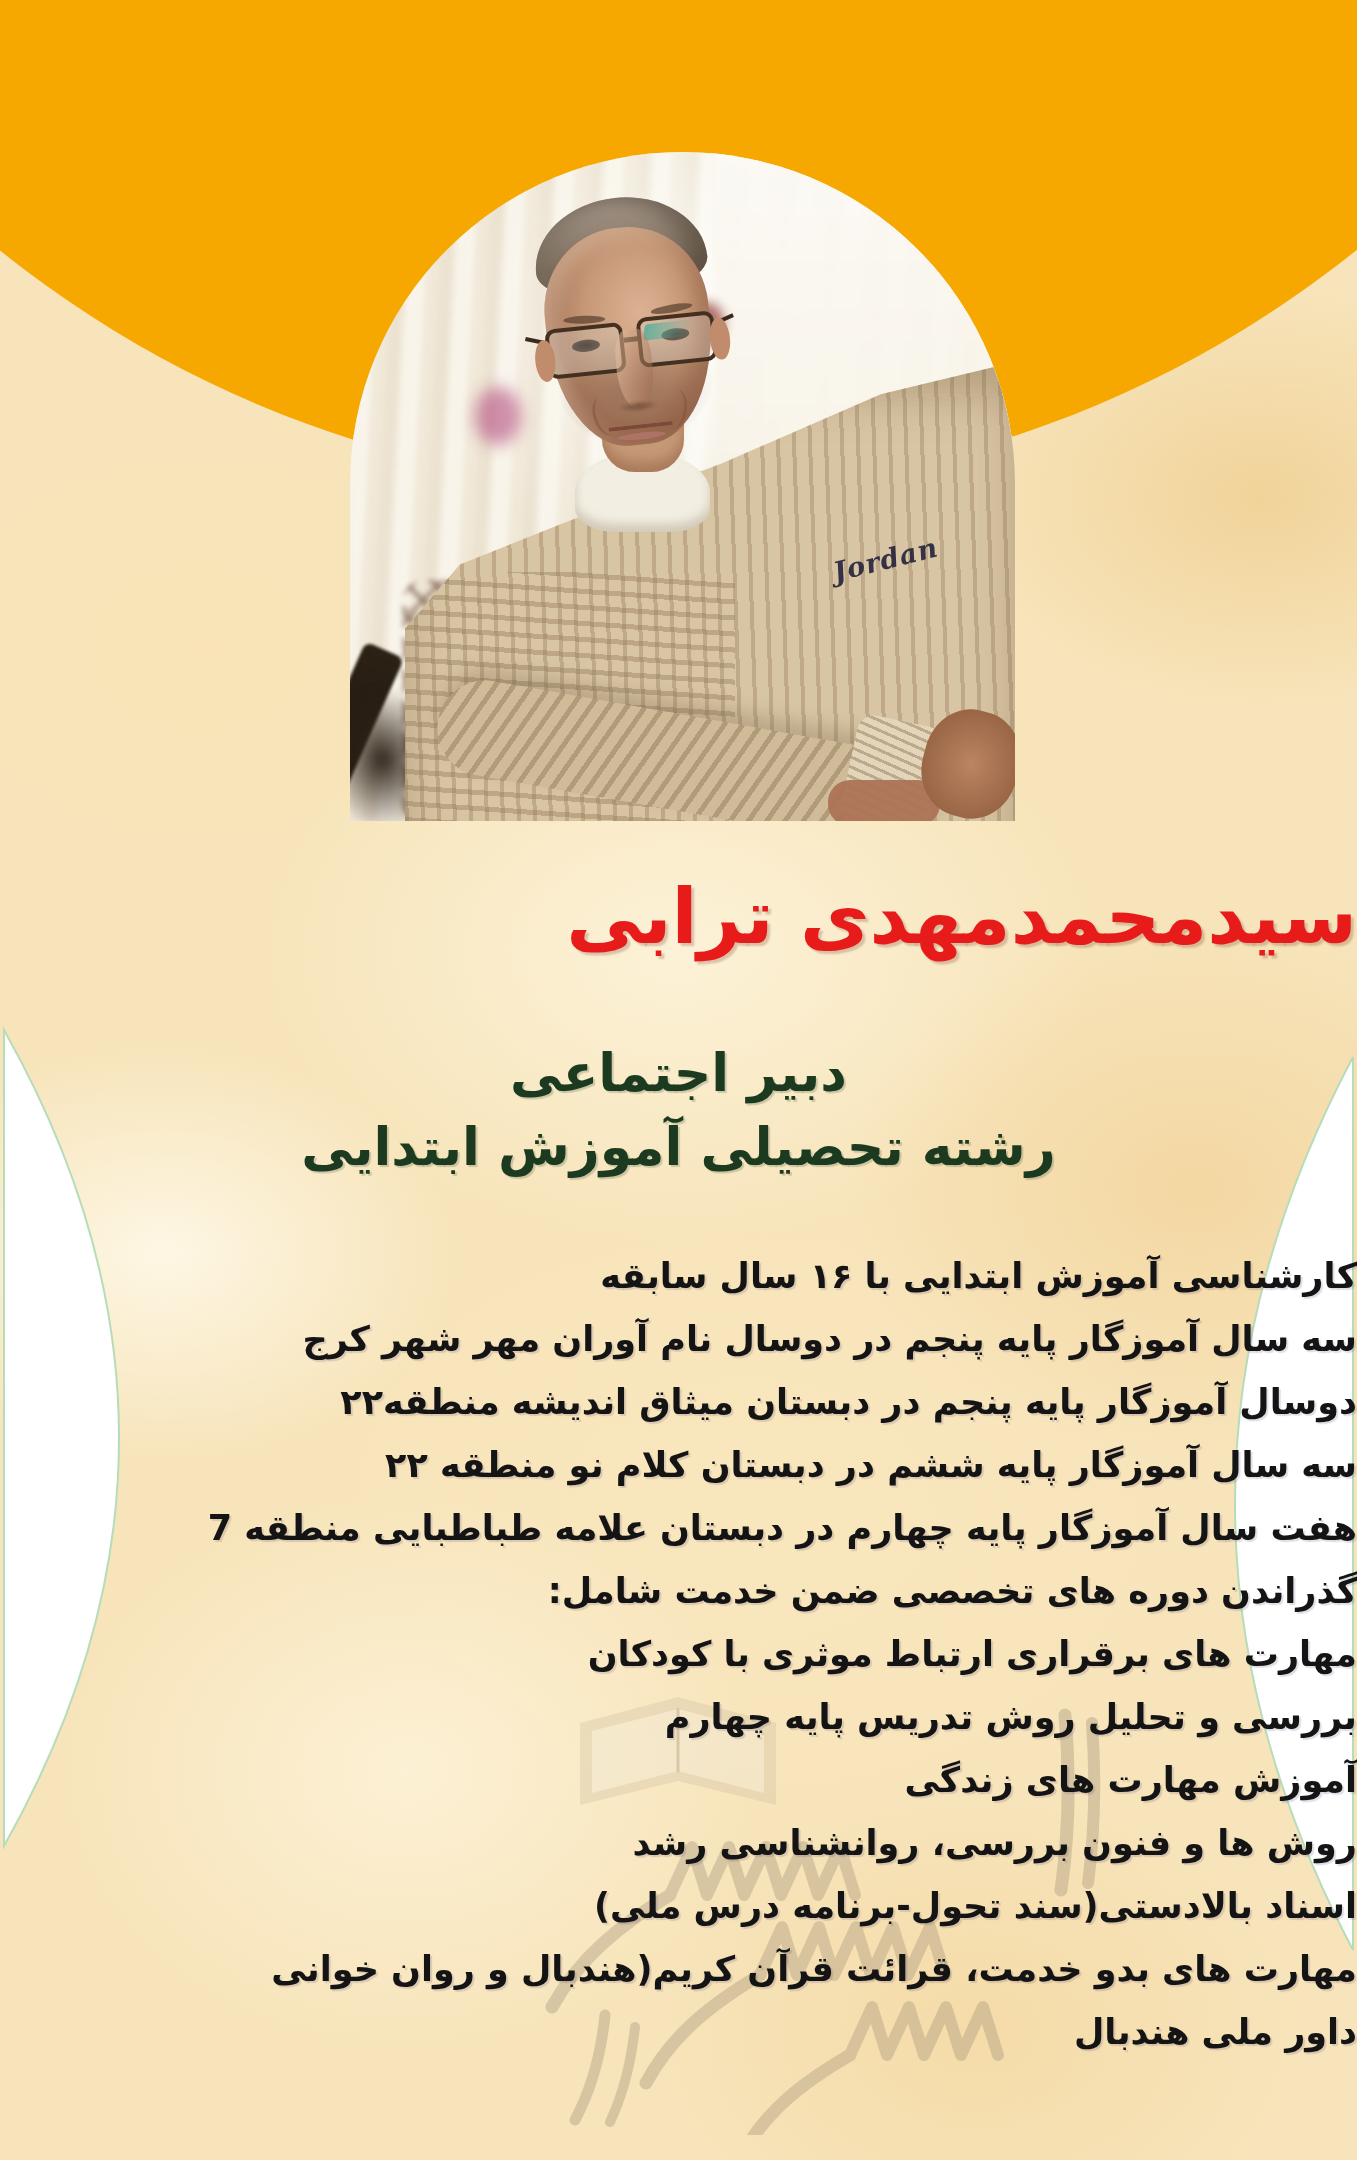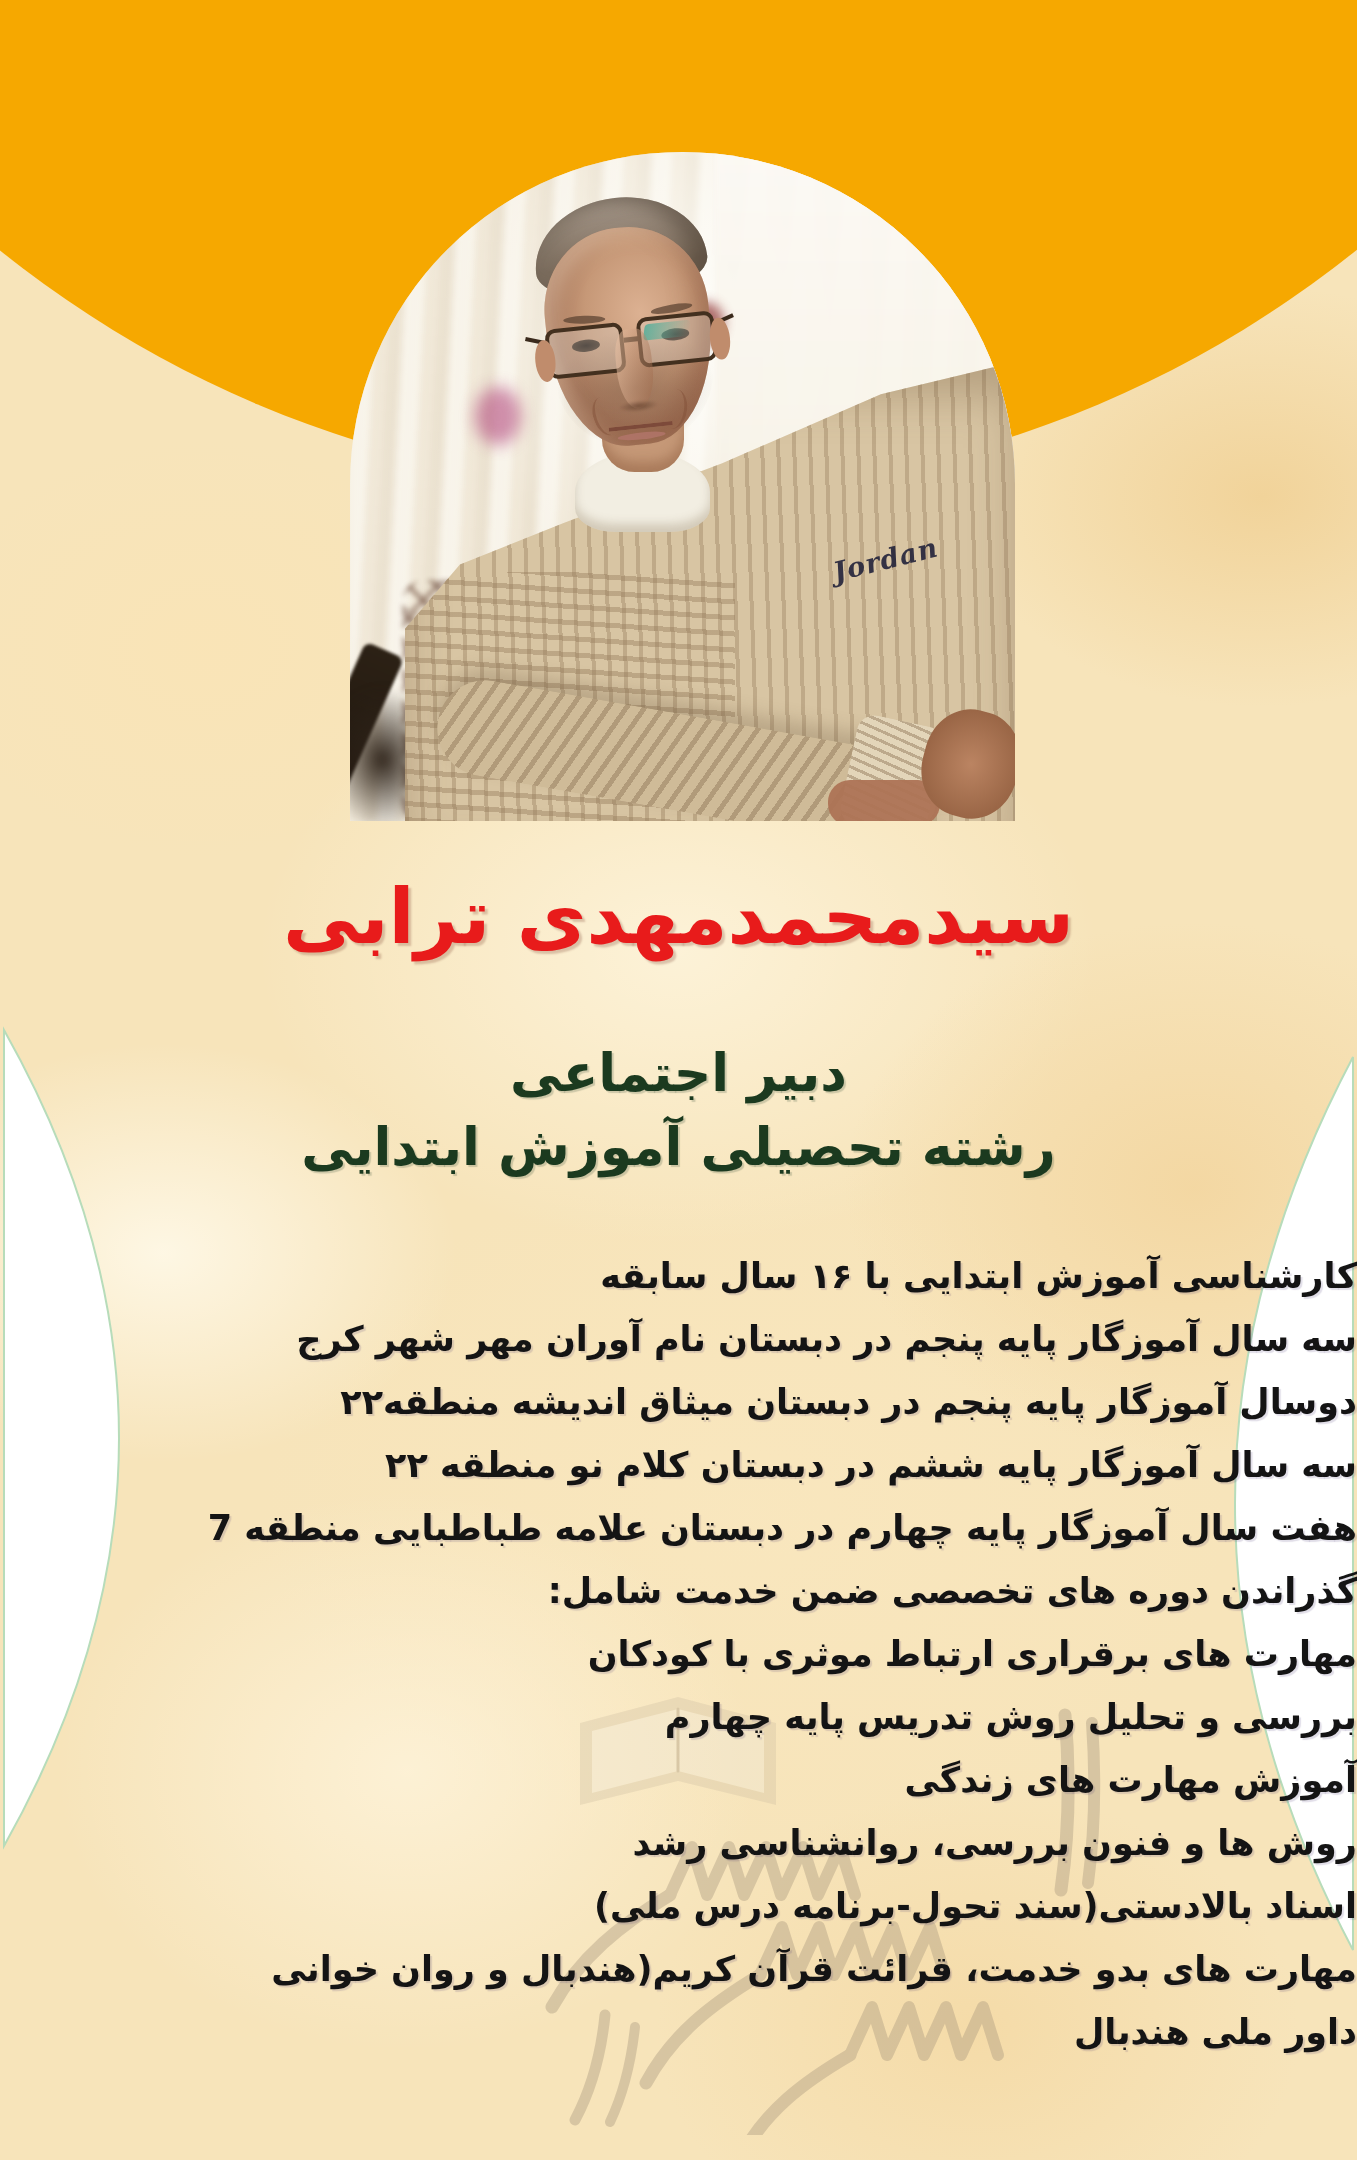--- a/index.html
+++ b/index.html
@@ -200,30 +200,30 @@
       <div class="ear-l"></div>
       <div class="ear-r"></div>
     </div>
     <div class="arm"></div>
     <div class="cuff"></div>
     <div class="hand-knuckles"></div>
     <div class="hand-right"></div>
     <div class="jordan">Jordan</div>
   </div>
 
-  <div class="txt name" style="color: rgb(232, 27, 27);">سیدمحمدمهدی ترابی</div>
+  <div class="txt name" style="color: rgb(232, 27, 27); text-align: right;">سیدمحمدمهدی ترابی</div>
 
   <div class="txt roles" style="color: rgb(27, 58, 31);">
     <div>دبیر اجتماعی</div>
     <div>رشته تحصیلی آموزش ابتدایی</div>
   </div>
 
   <div class="txt bio" style="color: rgb(20, 20, 20);">
       <div class="bio-line">کارشناسی آموزش ابتدایی با ۱۶ سال سابقه</div>
-      <div class="bio-line">سه سال آموزگار پایه پنجم در دبستان نام آوران مهر شهر کرج</div>
+      <div class="bio-line">سه سال آموزگار پایه پنجم در دوسال نام آوران مهر شهر کرج</div>
       <div class="bio-line">دوسال آموزگار پایه پنجم در دبستان میثاق اندیشه منطقه۲۲</div>
       <div class="bio-line">سه سال آموزگار پایه ششم در دبستان کلام نو منطقه ۲۲</div>
       <div class="bio-line">هفت سال آموزگار پایه چهارم در دبستان علامه طباطبایی منطقه 7</div>
       <div class="bio-line">گذراندن دوره های تخصصی ضمن خدمت شامل:</div>
       <div class="bio-line">مهارت های برقراری ارتباط موثری با کودکان</div>
       <div class="bio-line">بررسی و تحلیل روش تدریس پایه چهارم</div>
       <div class="bio-line">آموزش مهارت های زندگی</div>
       <div class="bio-line">روش ها و فنون بررسی، روانشناسی رشد</div>
       <div class="bio-line">اسناد بالادستی(سند تحول-برنامه درس ملی)</div>
       <div class="bio-line">مهارت های بدو خدمت، قرائت قرآن کریم(هندبال و روان خوانی</div>

